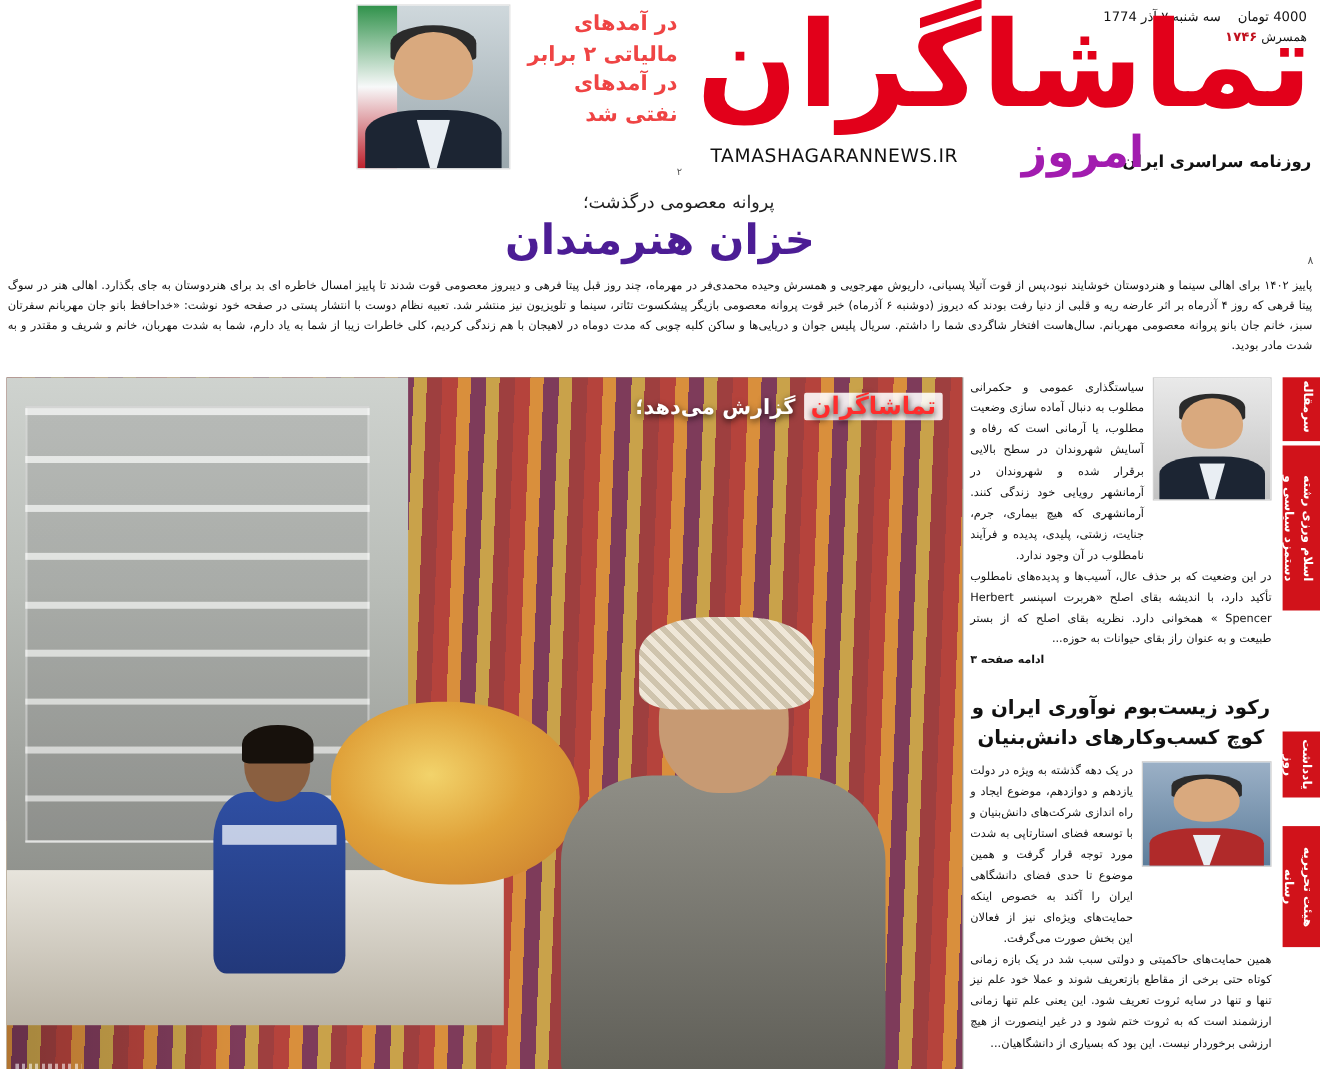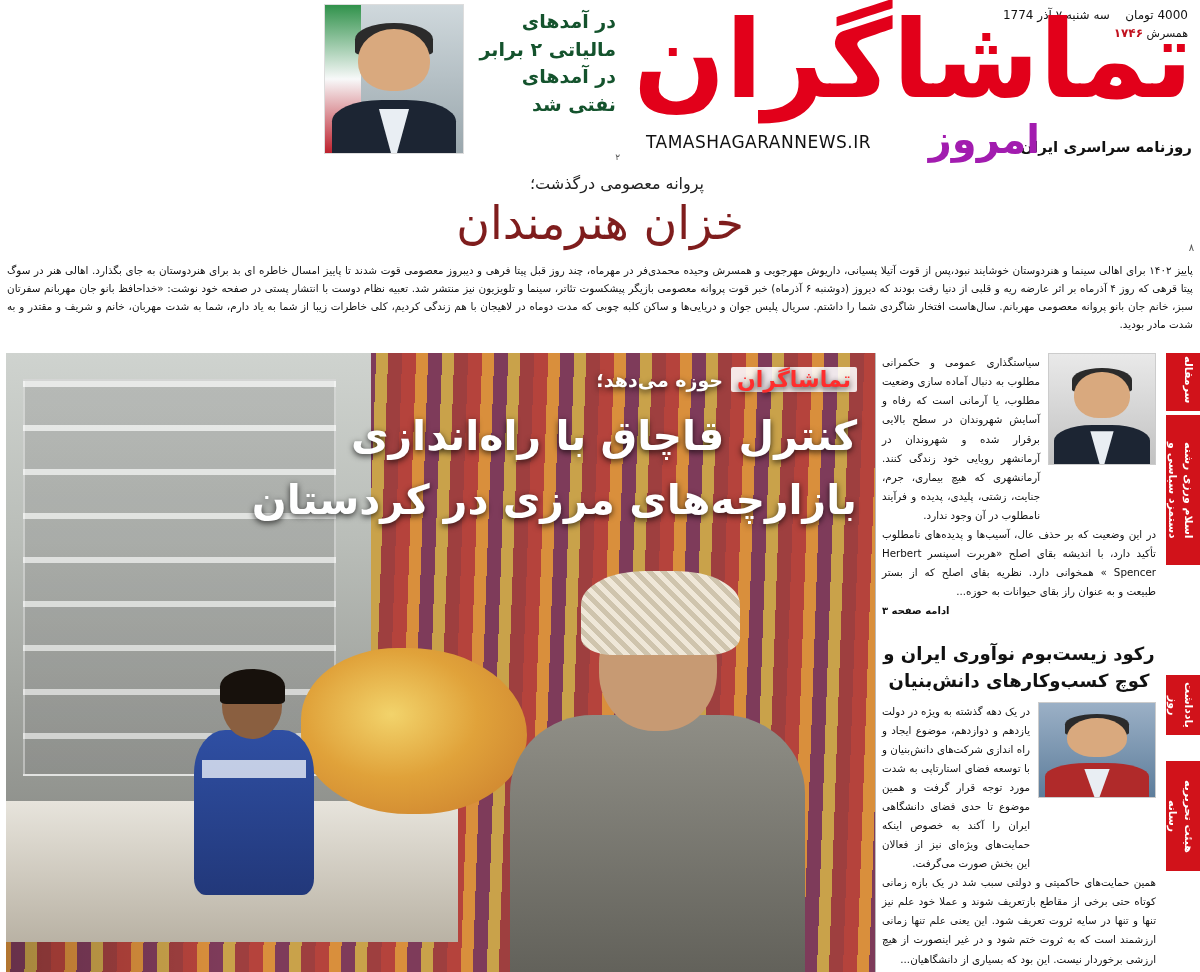--- a/index.html
+++ b/index.html
@@ -104,21 +104,21 @@
     overflow: hidden;
     position: relative;
     border: 1px solid #ddd;
   }
   .teaser .ttext {
     flex: 1;
     padding: 4px 8px 0 6px;
     font-size: 19px;
     font-weight: bold;
     line-height: 1.45;
-    color: #14532d;
+    color: #ef4444;
   }
   .teaser .pagenum {
     position: absolute;
     bottom: 2px;
     right: 4px;
     font-size: 9px;
     color: #555;
   }
 
   
@@ -176,23 +176,23 @@
     padding: 4px 0 2px 0;
     position: relative;
   }
   .lead .kicker {
     font-size: 16px;
     color: #222;
     margin-bottom: 2px;
     padding-left: 34px;
   }
   .lead .headline {
-    font-size: 46px;
-    font-weight: normal;
-    color: #7f1d1d;
+    font-size: 38px;
+    font-weight: bold;
+    color: #4c1d95;
     letter-spacing: -1px;
     line-height: 1.25;
   }
   .lead .leadpage {
     position: absolute;
     right: 6px;
     bottom: 2px;
     font-size: 10px;
     color: #555;
   }
@@ -566,24 +566,23 @@
             <div class="hair"></div>
         </div>
         <div class="person-old">
           <div class="stick"></div>
           <div class="coat"></div>
           <div class="head"></div>
           <div class="scarf"></div>
         </div>
 
         <div class="photo-kicker">
-          <span>حوزه می‌دهد؛</span>
+          <span>گزارش می‌دهد؛</span>
           <span class="brandmark">تماشاگران</span>
         </div>
 
-        <div class="photo-overlay-title">کنترل قاچاق با راه‌اندازی بازارچه‌های مرزی در کردستان</div>
         <div class="photo-credit"></div>
         <div class="photo-pagenum">۶</div>
       </div>
     </div>
 
   </div>
 </div>
 
 </body></html>

